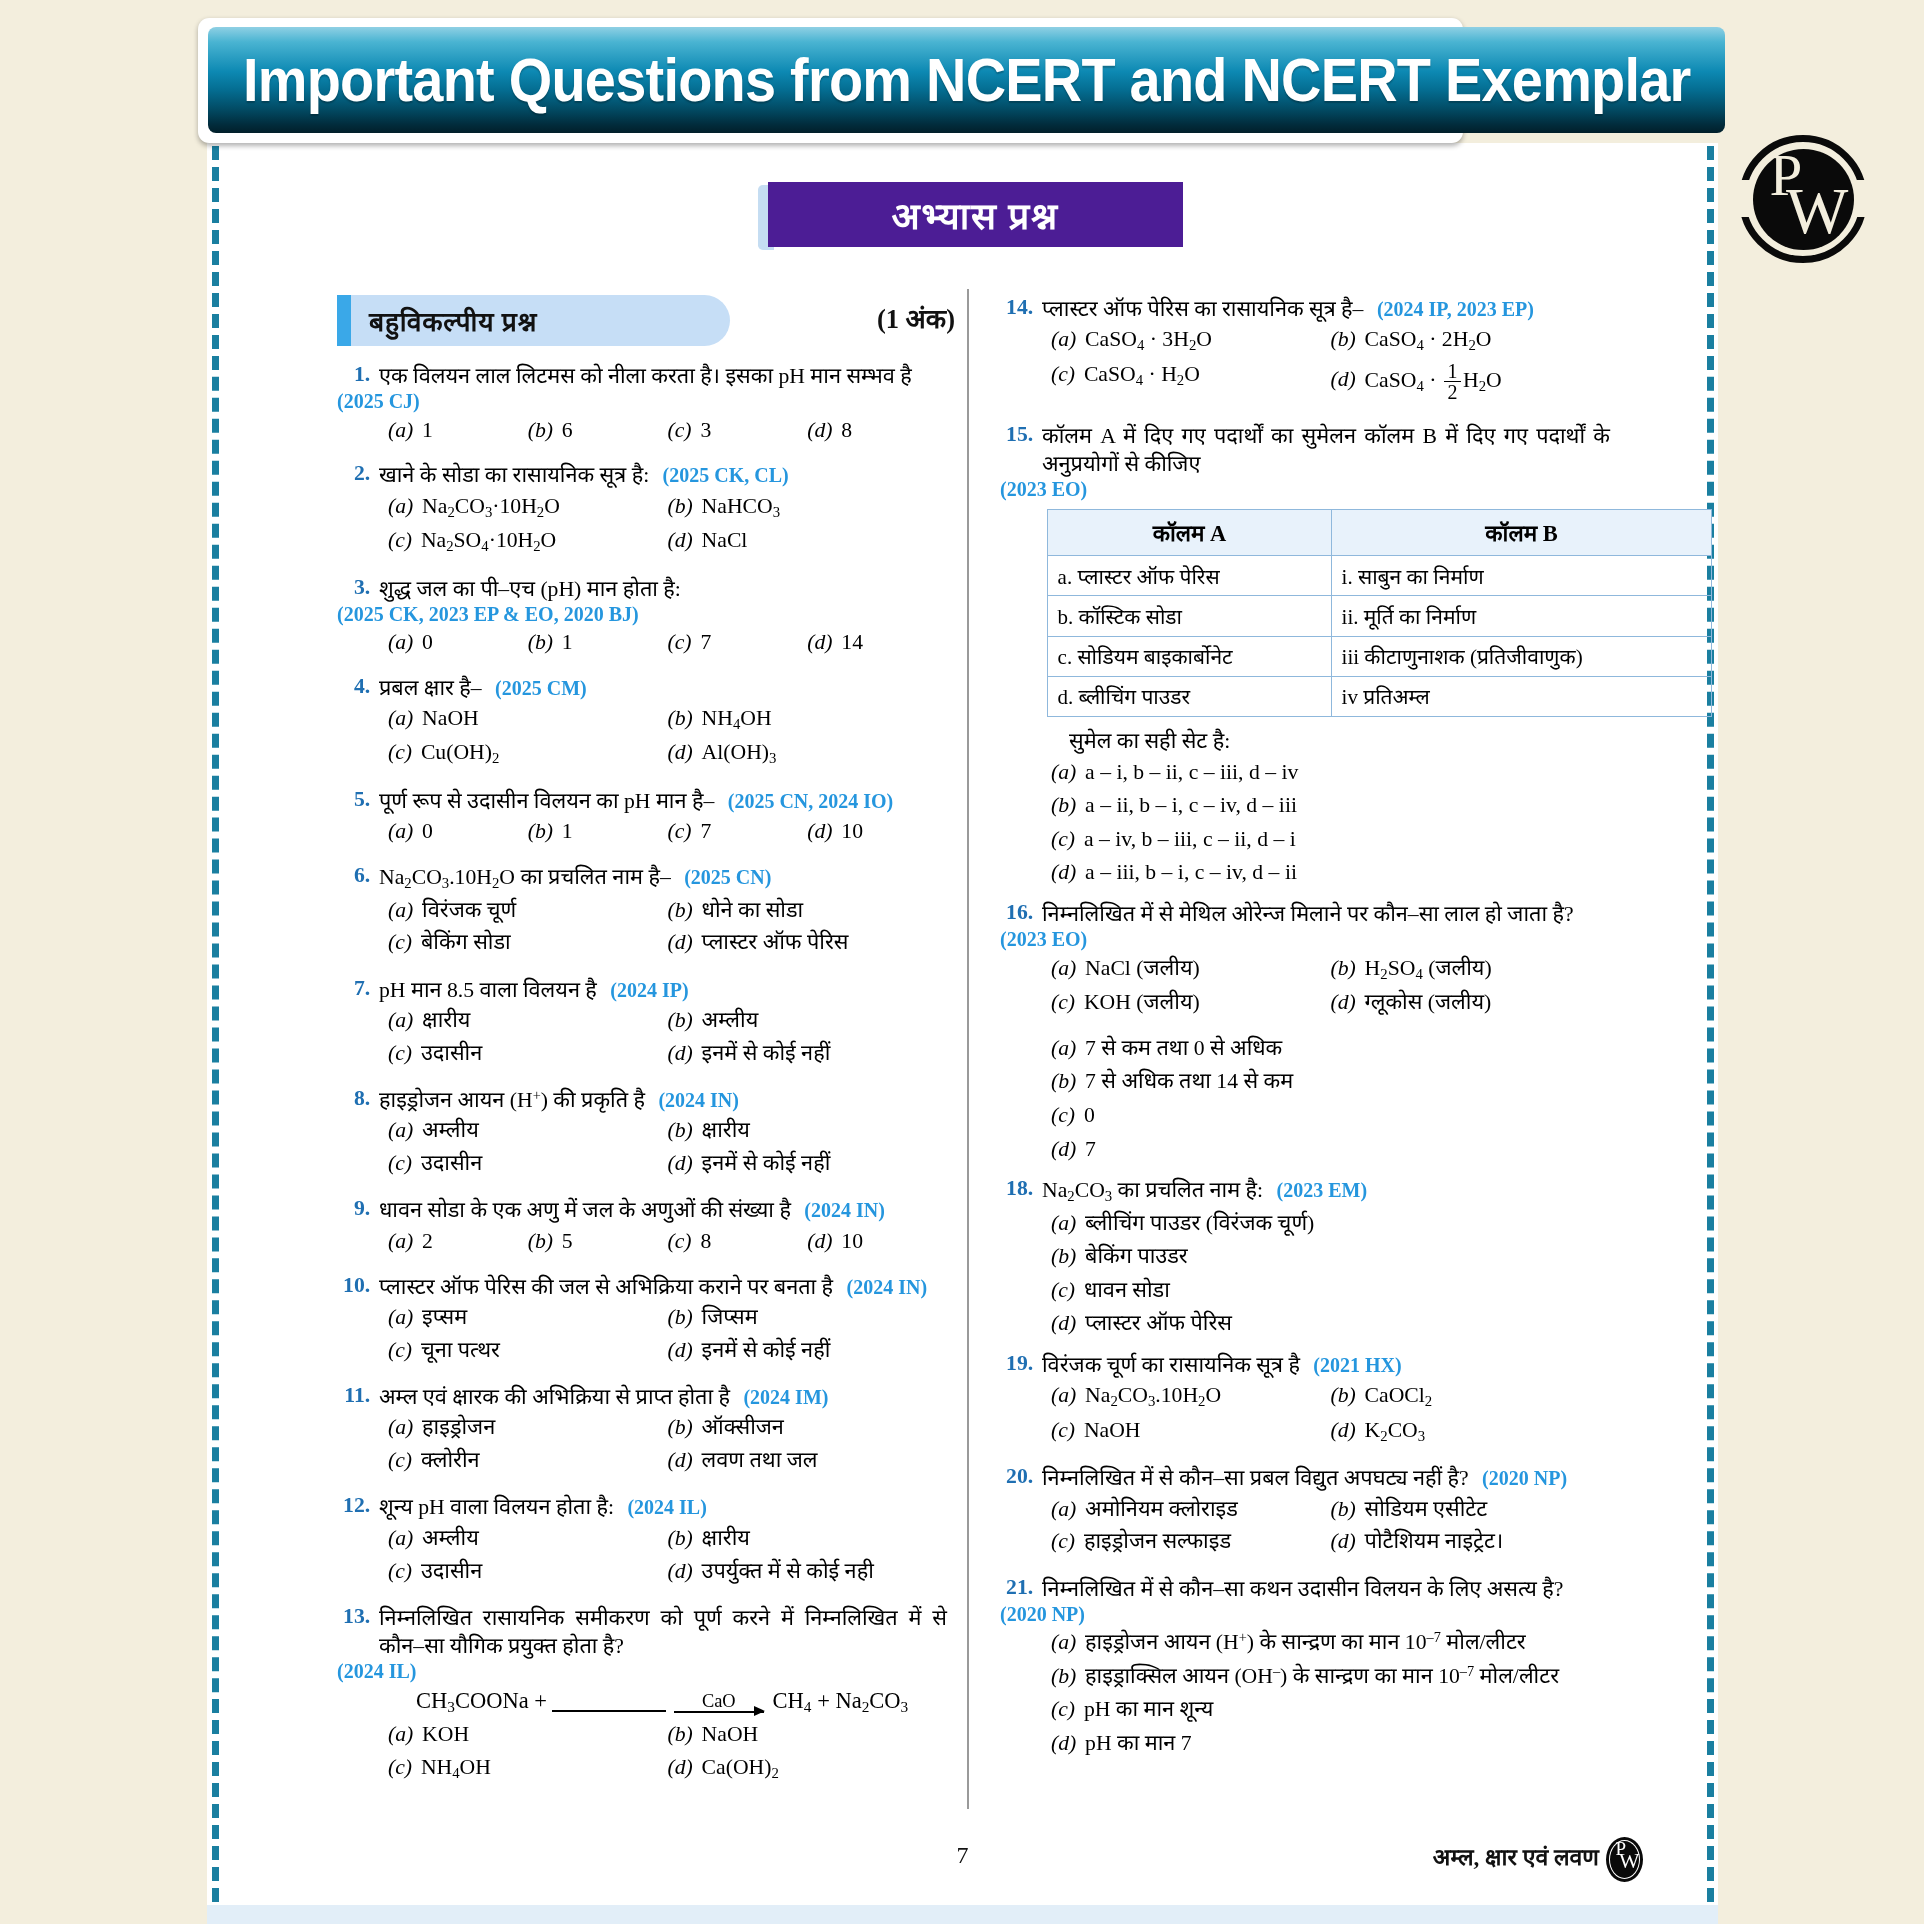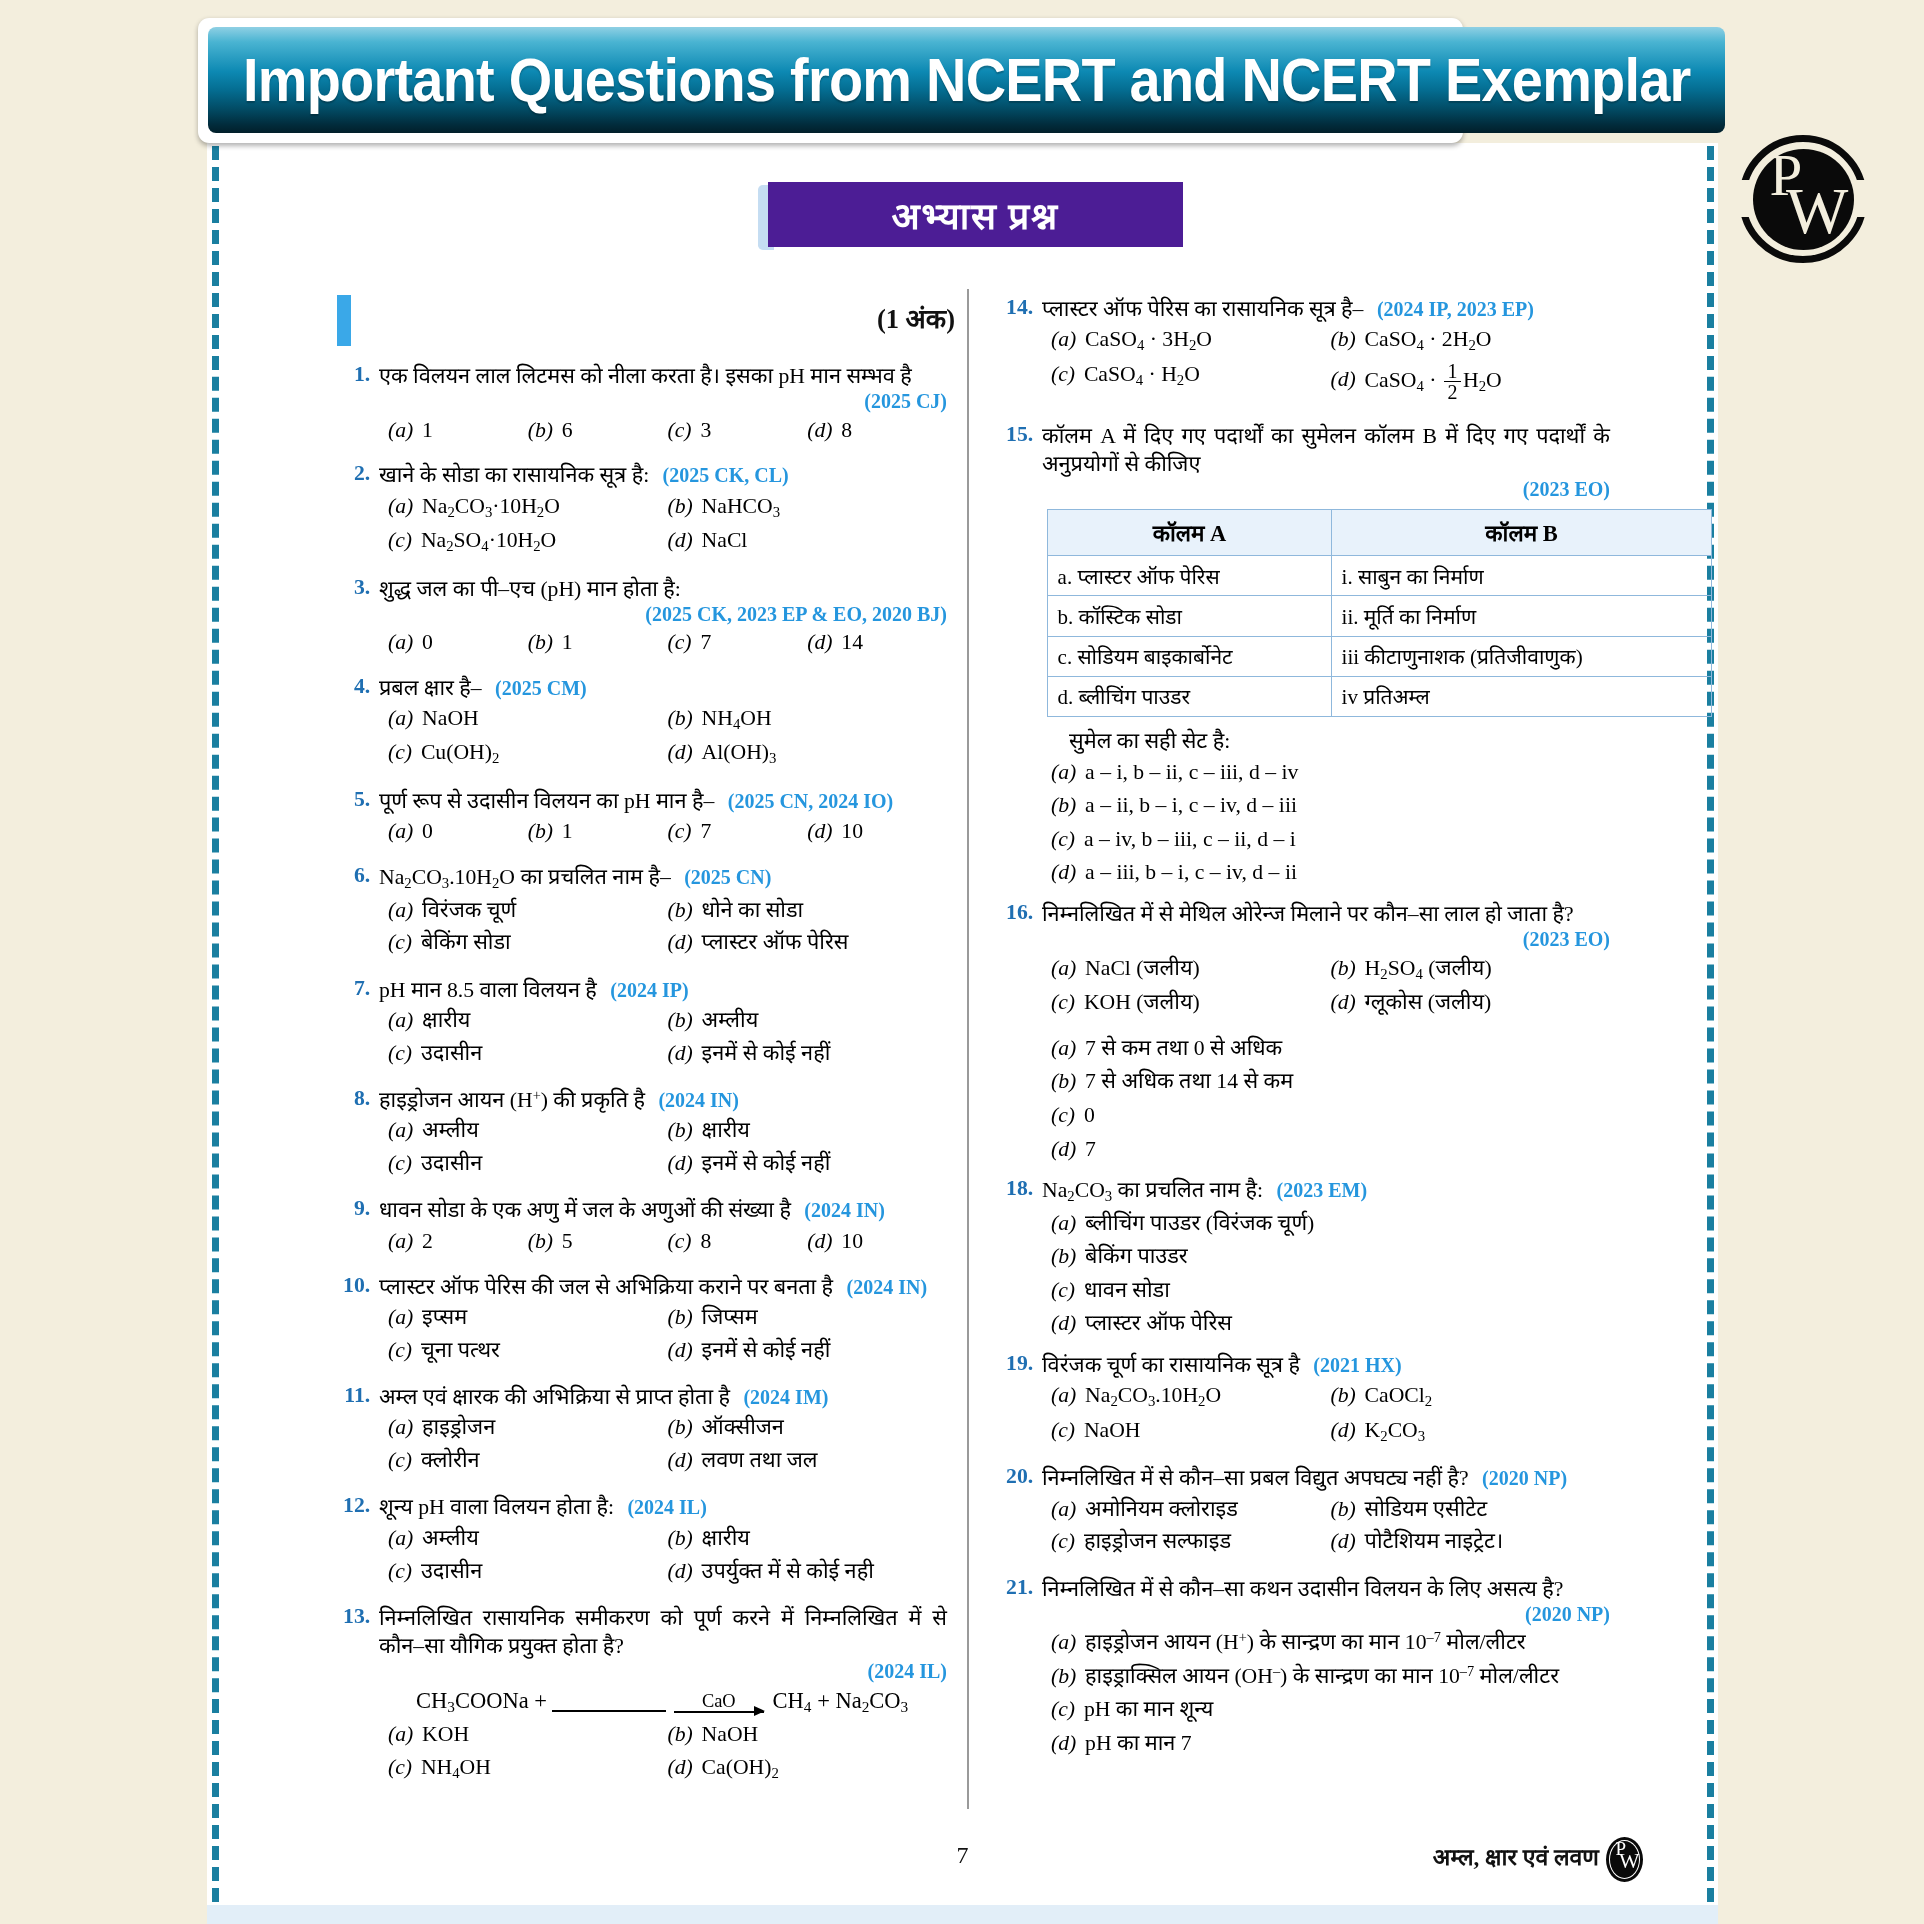--- a/index.html
+++ b/index.html
@@ -124,21 +124,21 @@
   }
   .qtext{
     flex:1 1 auto;font-size:21.7px;line-height:1.30;color:#000;
     text-align:justify;text-justify:inter-word;
   }
   .year{
     color:#2596de;font-weight:bold;font-size:20px;white-space:nowrap;
     margin-left:8px;
   }
   .year-right{
-    display:block;text-align:right;color:#2596de;font-weight:bold;font-size:20px;
+    display:block;color:#2596de;font-weight:bold;font-size:20px;
   }
   .opts{margin-left:51px;margin-top:3.2px;}
   .opts-2col{display:flex;flex-wrap:wrap;}
   .opts-2col .opt{width:50%;box-sizing:border-box;margin-bottom:5.6px;}
   .opts-4col{display:flex;}
   .opts-4col .opt{width:25%;box-sizing:border-box;margin-bottom:4px;}
   .opts-1col .opt{margin-bottom:6.4px;}
   .opt{font-size:21.7px;line-height:1.25;display:flex;align-items:baseline;}
   .lbl{font-style:italic;margin-right:8.8px;white-space:nowrap;}
   sub{font-size:.68em;vertical-align:-0.28em;}
@@ -227,20 +227,23 @@
 
 <div class="abhyas-wrap">
   <div class="abhyas-shadow"></div>
   <div class="abhyas">अभ्यास प्रश्न</div>
 </div>
 
 <div class="divider"></div>
 
 <div class="col col-left">
   <div class="mcq-head">
+    <div class="mcq-pill">
+      <span>बहुविकल्पीय प्रश्न</span>
+    </div>
     <div class="mcq-pill-bar"></div>
     <div class="marks">(1 अंक)</div>
   </div>
   <div id="left-qs">
       <div class="q">
         <div class="q-row">
           <div class="qnum">1.</div>
           <div class="qtext">एक विलयन लाल लिटमस को नीला करता है। इसका pH मान सम्भव है</div>
         </div>
         <div class="year-right">(2025 CJ)</div>

